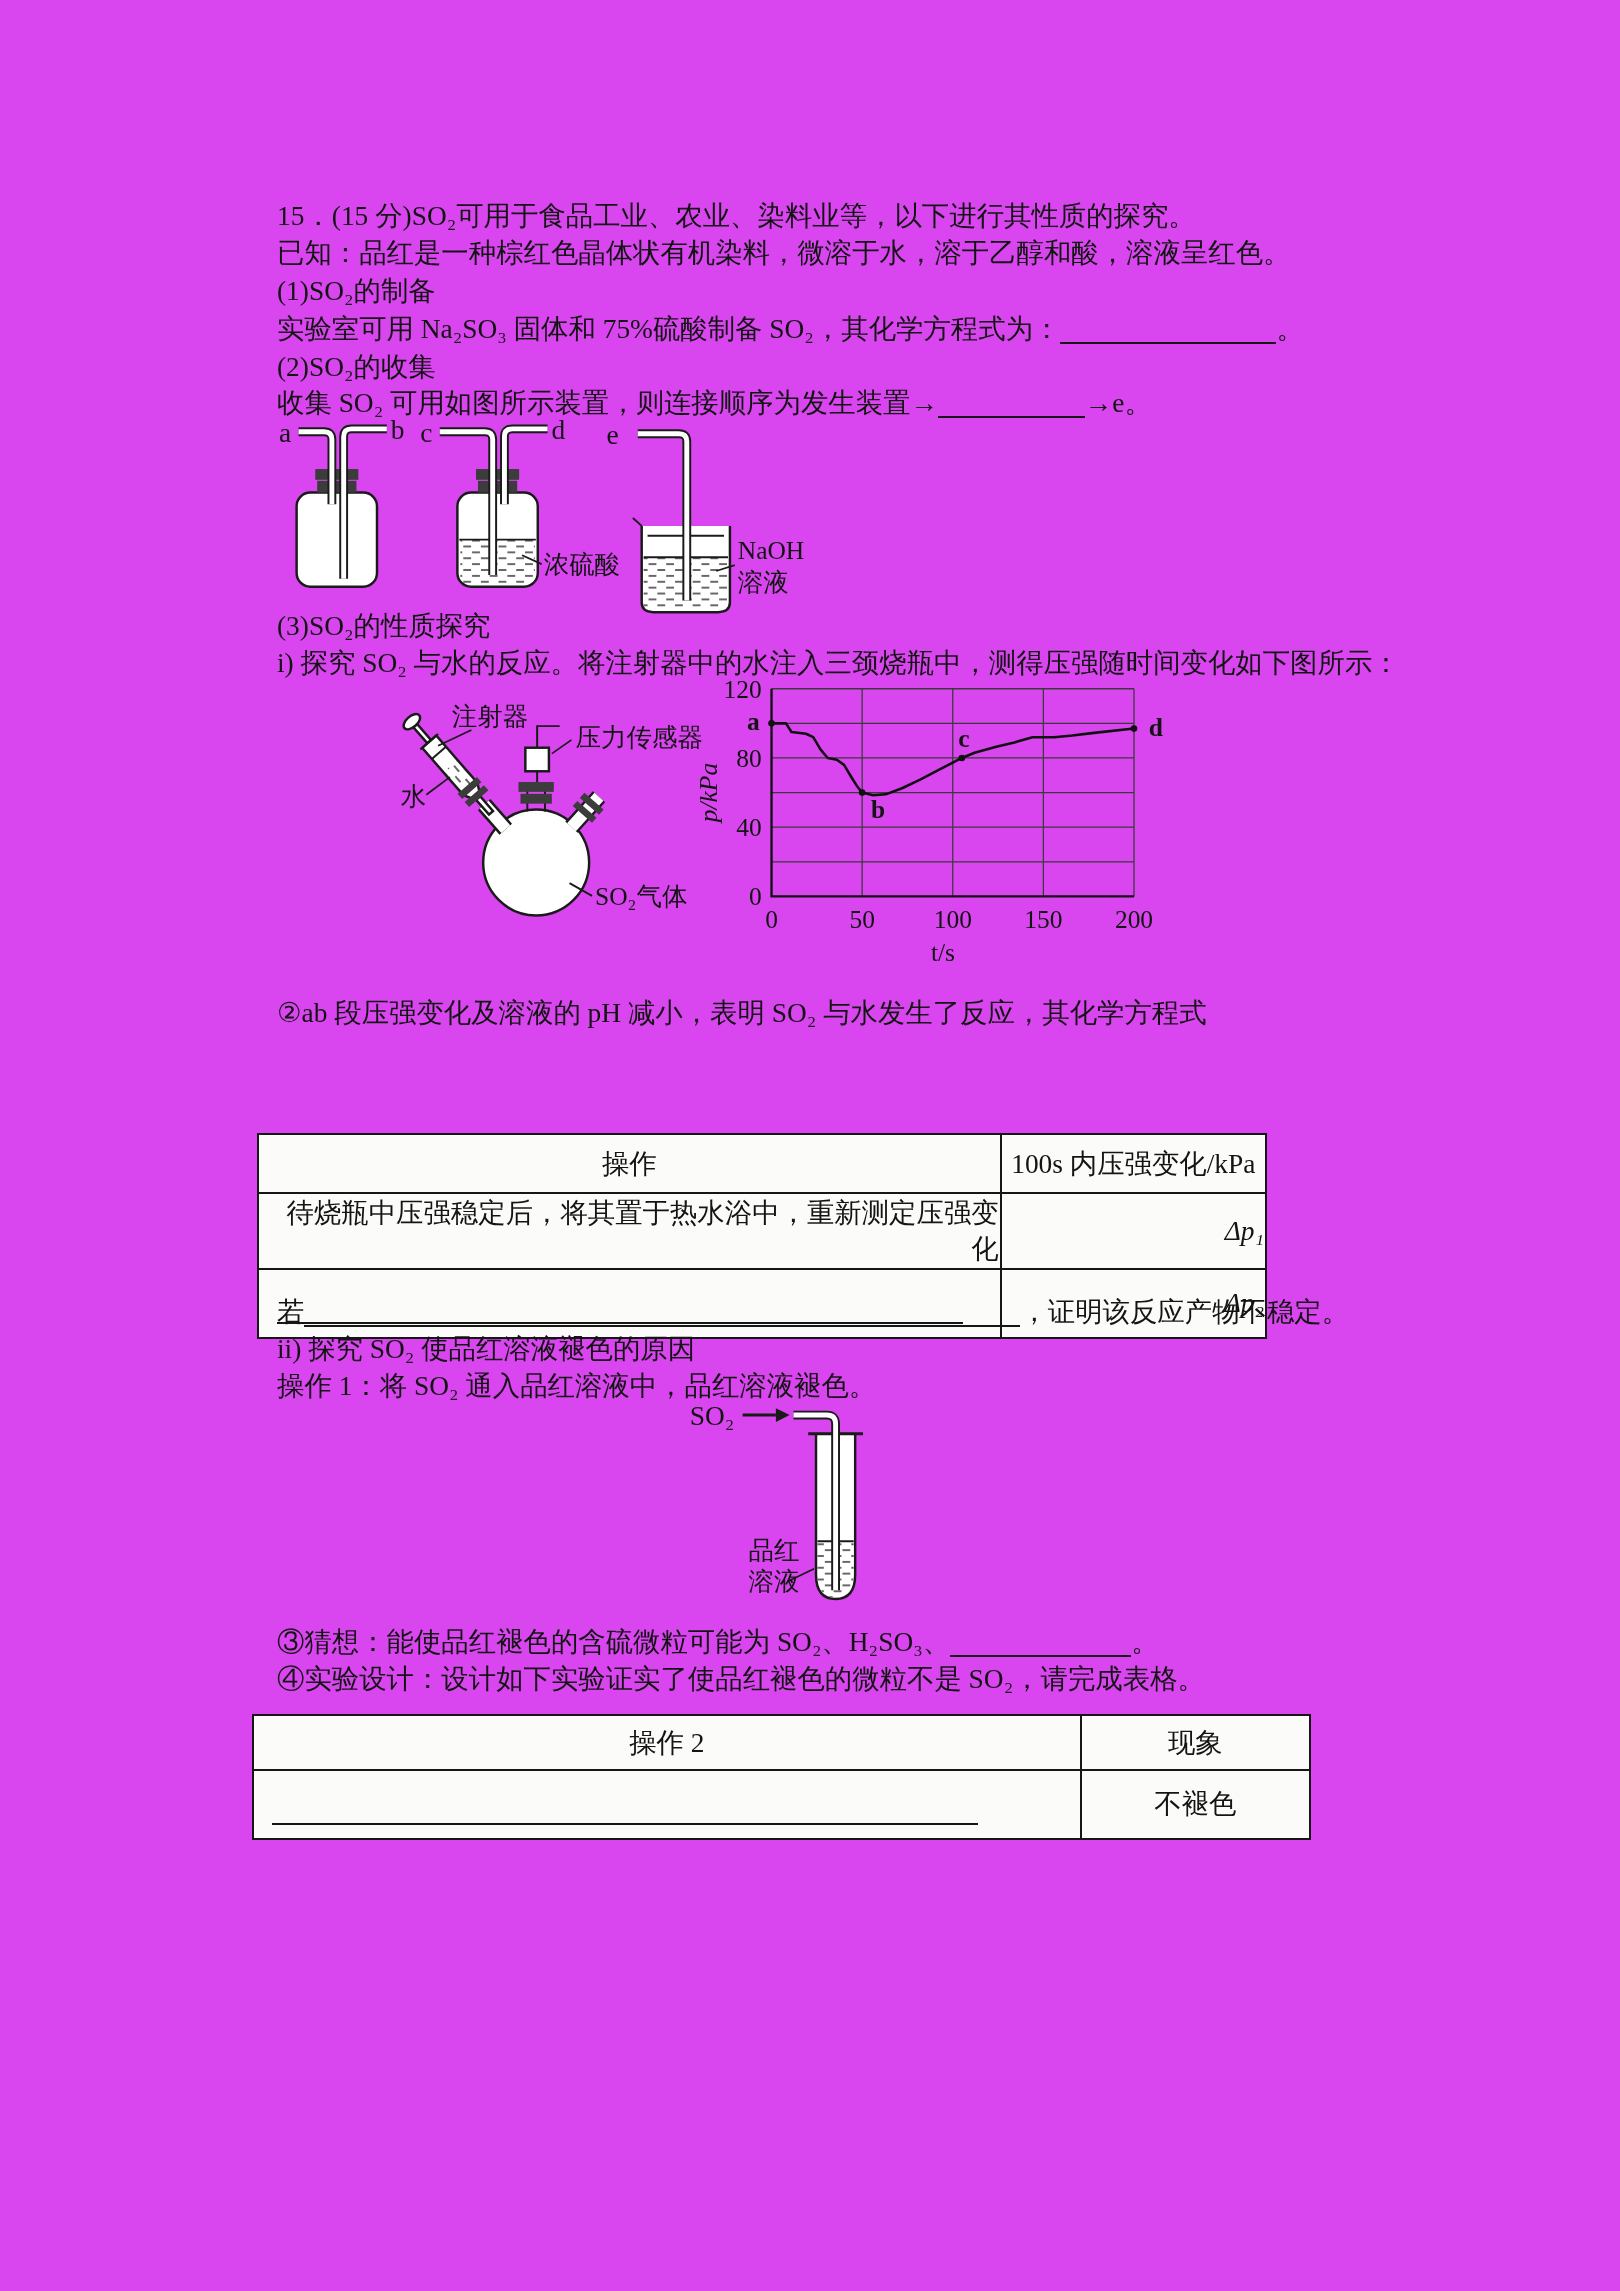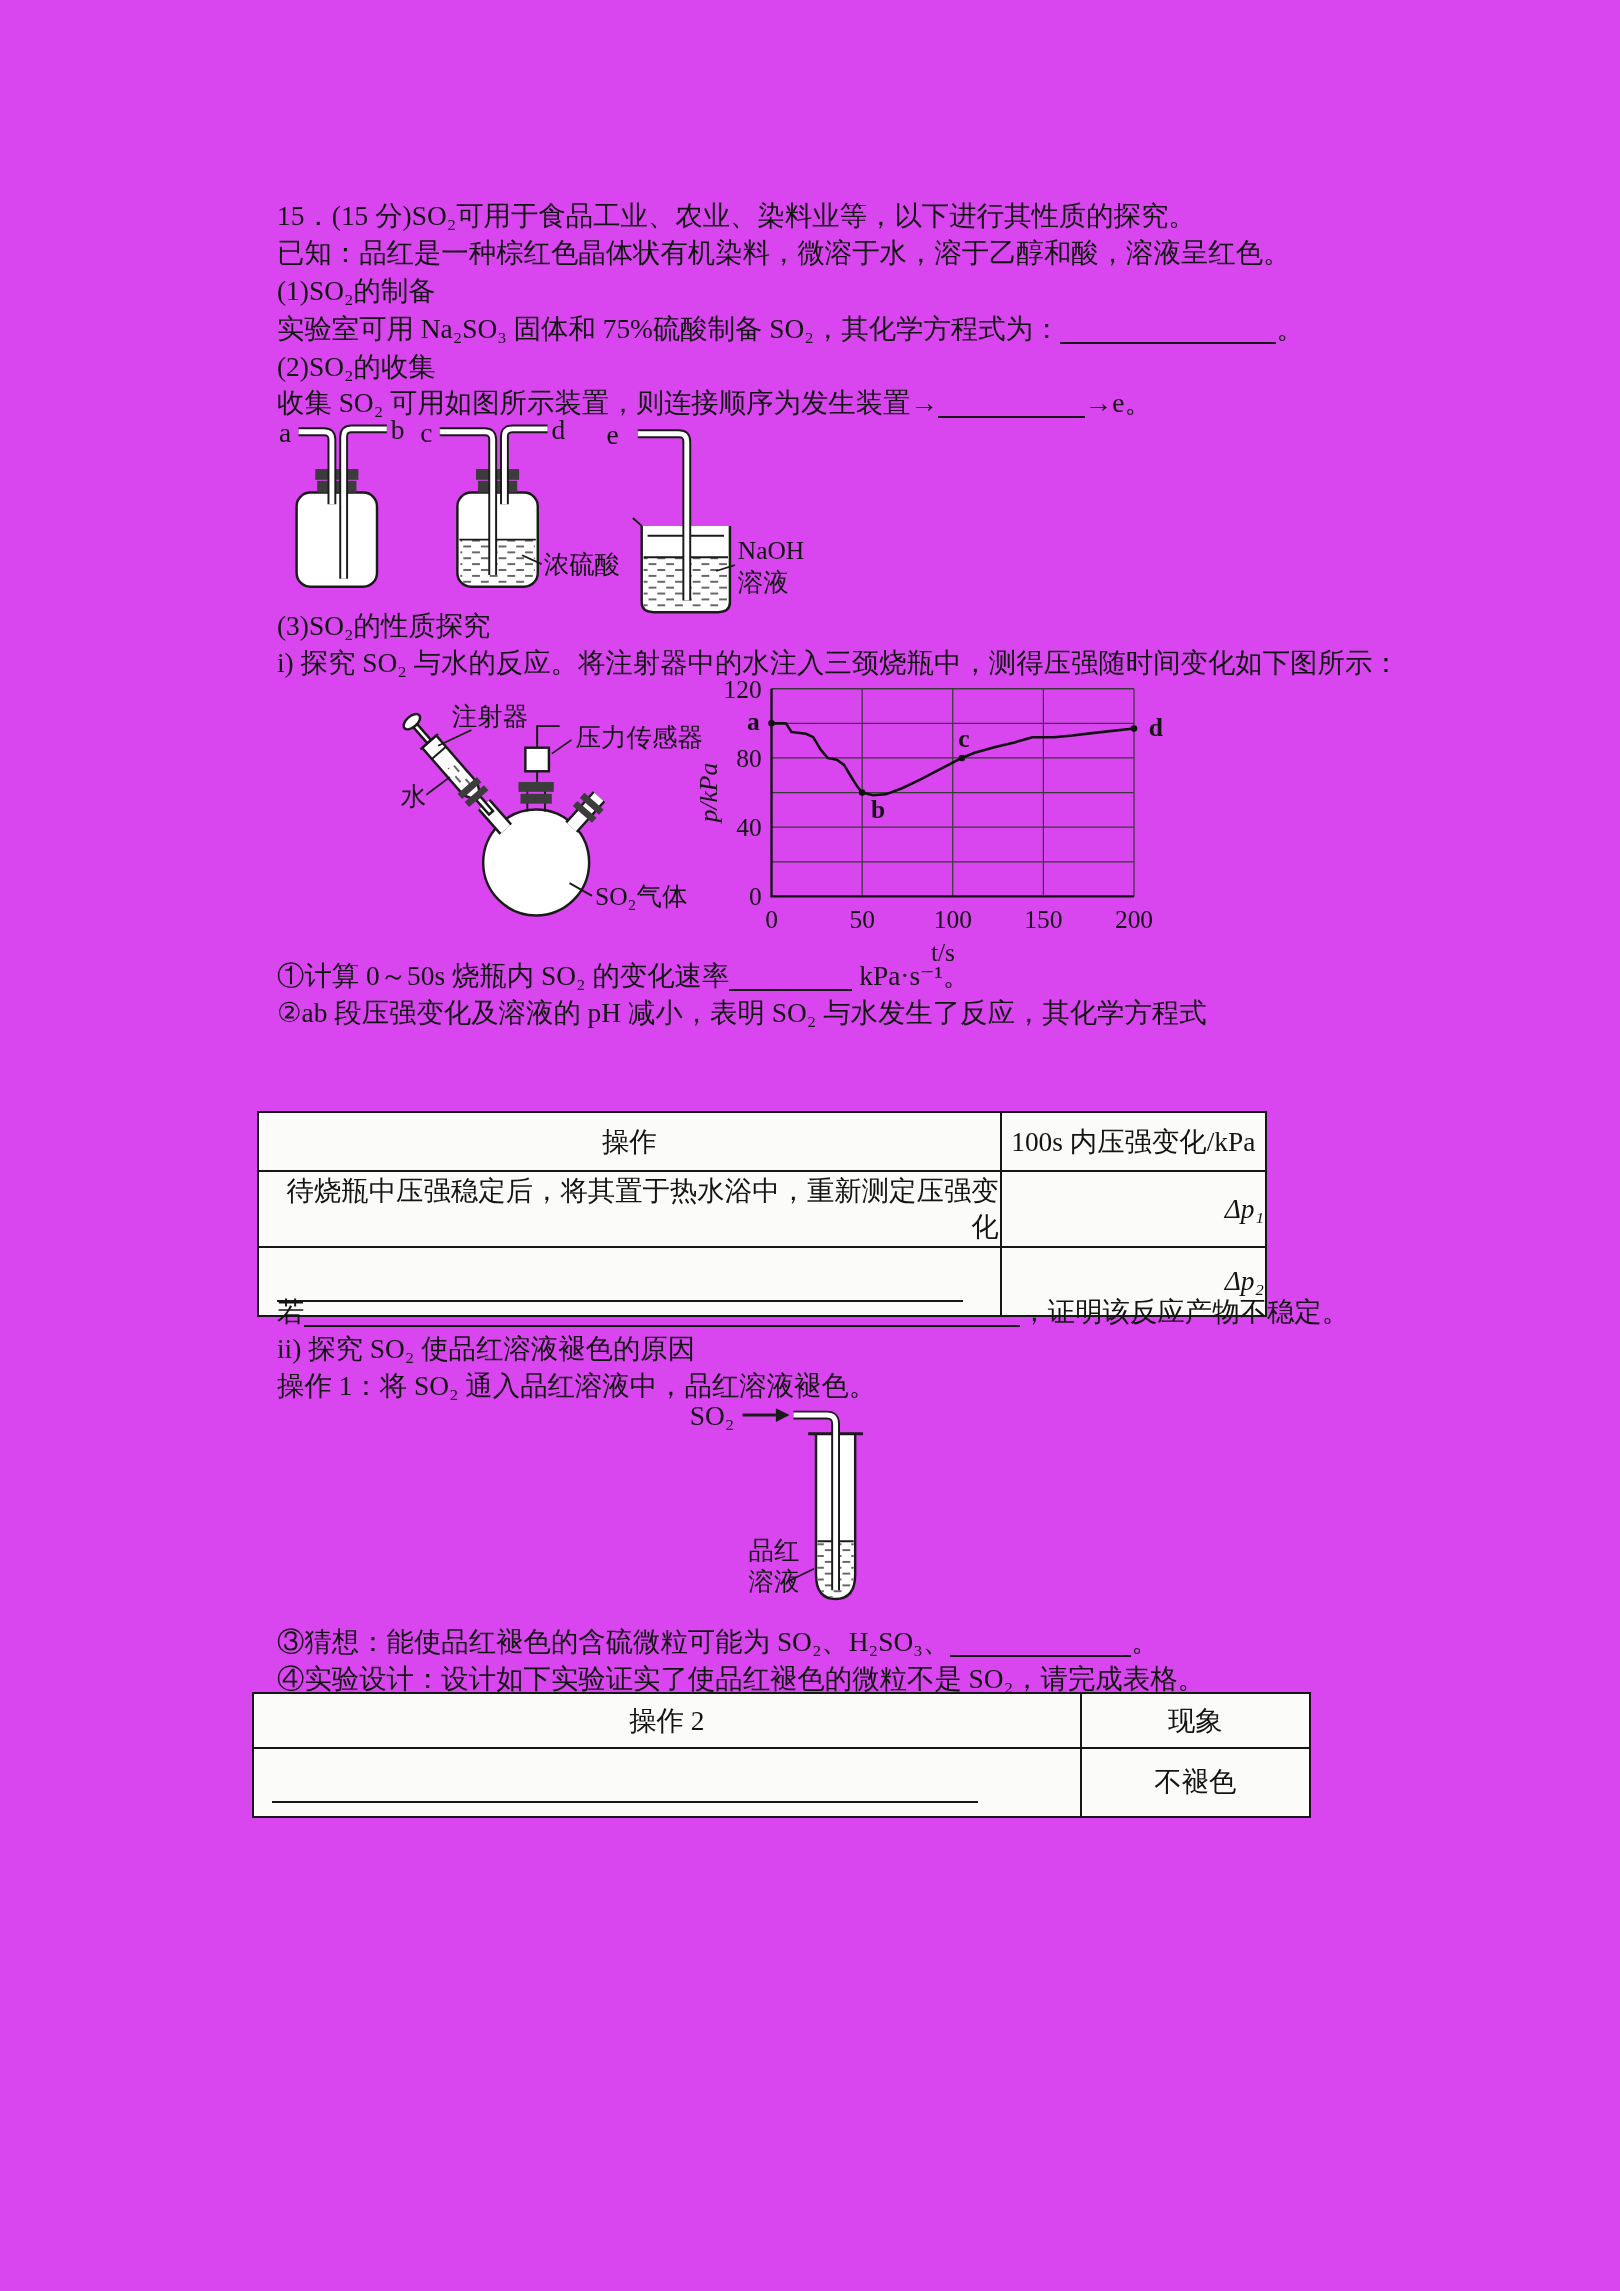--- a/index.html
+++ b/index.html
@@ -6,21 +6,21 @@
   .page{
     position:relative;width:1620px;height:2292px;background:#d946ef;
     font-family:"Liberation Serif","DejaVu Serif",serif;color:#141414;overflow:hidden;
   }
   .ln{position:absolute;left:277px;font-size:27.4px;line-height:37px;white-space:nowrap;}
   .blank{display:inline-block;border-bottom:2.5px solid #161616;height:29px;vertical-align:-5.9px;}
   .w220{width:216px}.w150{width:147px}.w125{width:123px}.w140{width:137px}
   .w730{width:716px}.w185{width:181px}
   .cellblank{display:inline-block;border-bottom:2.5px solid #161616;width:686px;height:9.8px;}
   .cellblank2{display:inline-block;border-bottom:2.5px solid #161616;width:706px;height:9.8px;}
-  table{border-collapse:collapse;position:absolute;background:#fbfbf9;font-size:27.4px;color:#141414;}
+  table{border-collapse:collapse;position:absolute;background:#fbfbf9;font-size:27.4px;color:#141414;margin-top:22px;}
   .t1{left:257px;top:1111px;width:1010px;}
   .t2{left:252px;top:1692px;width:1059px;}
   th,td{border:2.5px solid #161616;font-weight:normal;}
   .t1 th{height:55px;text-align:center;}
   .t1 td{height:61px;}
   .t2 th{height:51px;text-align:center;}
   .t2 td{height:61px;}
   td.op{text-align:right;padding-left:13.7px;}
   td.opb{text-align:left;padding:0 0 5.9px 17.6px;vertical-align:bottom;}
   td.val{text-align:right;font-style:italic;}
@@ -181,21 +181,20 @@
       <circle cx="164.5" cy="121" r="3.4" fill="#111"></circle>
       <text class="pt" x="173.5" y="147" text-anchor="start">b</text>
       <circle cx="266.25" cy="85.66666666666666" r="3.4" fill="#111"></circle>
       <text class="pt" x="268.25" y="74.66666666666666" text-anchor="middle">c</text>
       <circle cx="442" cy="55.63333333333333" r="3.4" fill="#111"></circle>
       <text class="pt" x="457" y="63.63333333333333" text-anchor="start">d</text>
       <text class="tick" x="247" y="293" text-anchor="middle">t/s</text>
       <text class="tick ylab" transform="translate(16,121) rotate(-90)" text-anchor="middle">p/kPa</text>
     </svg>
 
-  <div class="ln" style="top:958px"><span>①计算 0～50s 烧瓶内 SO₂ 的变化速率</span><span class="blank w125"></span> <span>kPa·s⁻¹。</span></div>
   <div class="ln" style="top:995px">②ab 段压强变化及溶液的 pH 减小，表明 SO₂ 与水发生了反应，其化学方程式</div>
 
   <table class="t1">
     <colgroup>
         <col style="width:743px">
         <col style="width:267px">
       </colgroup>
     <tbody>
         <tr>
       <th>操作</th>

